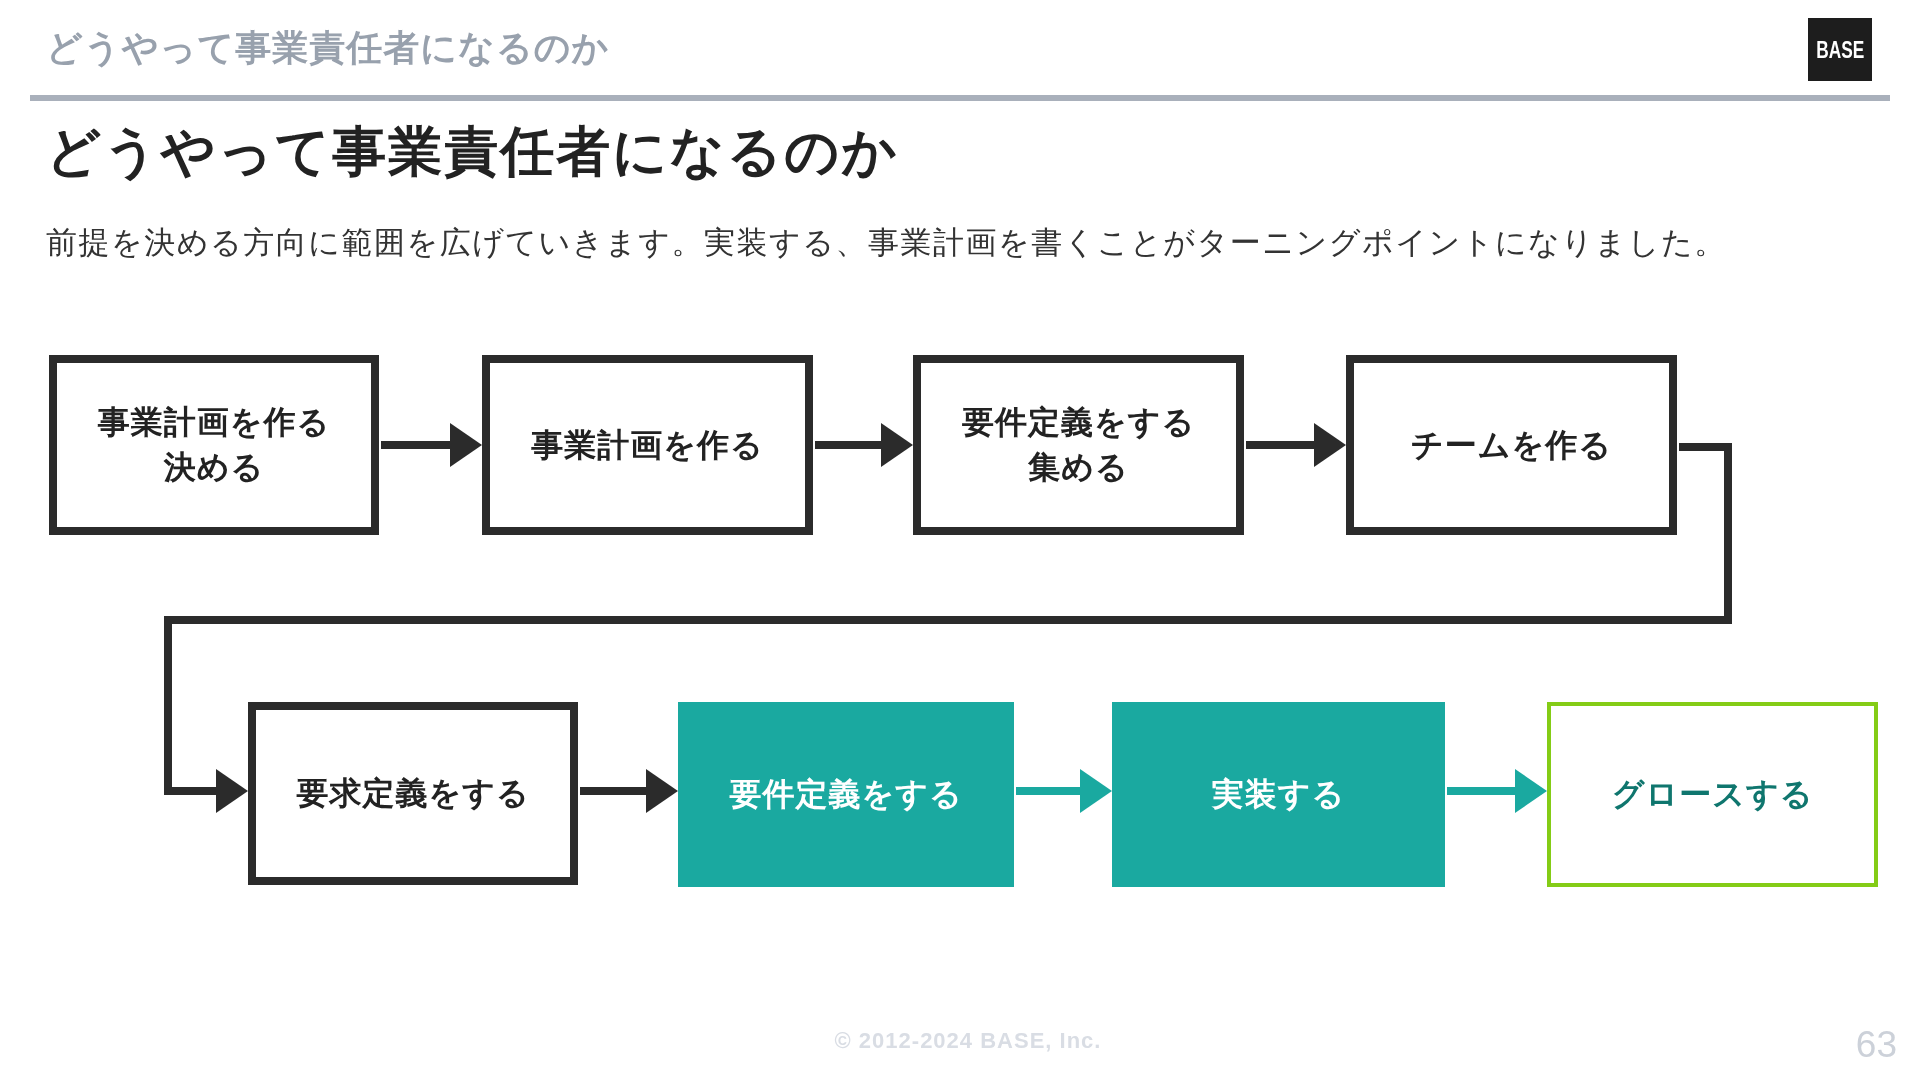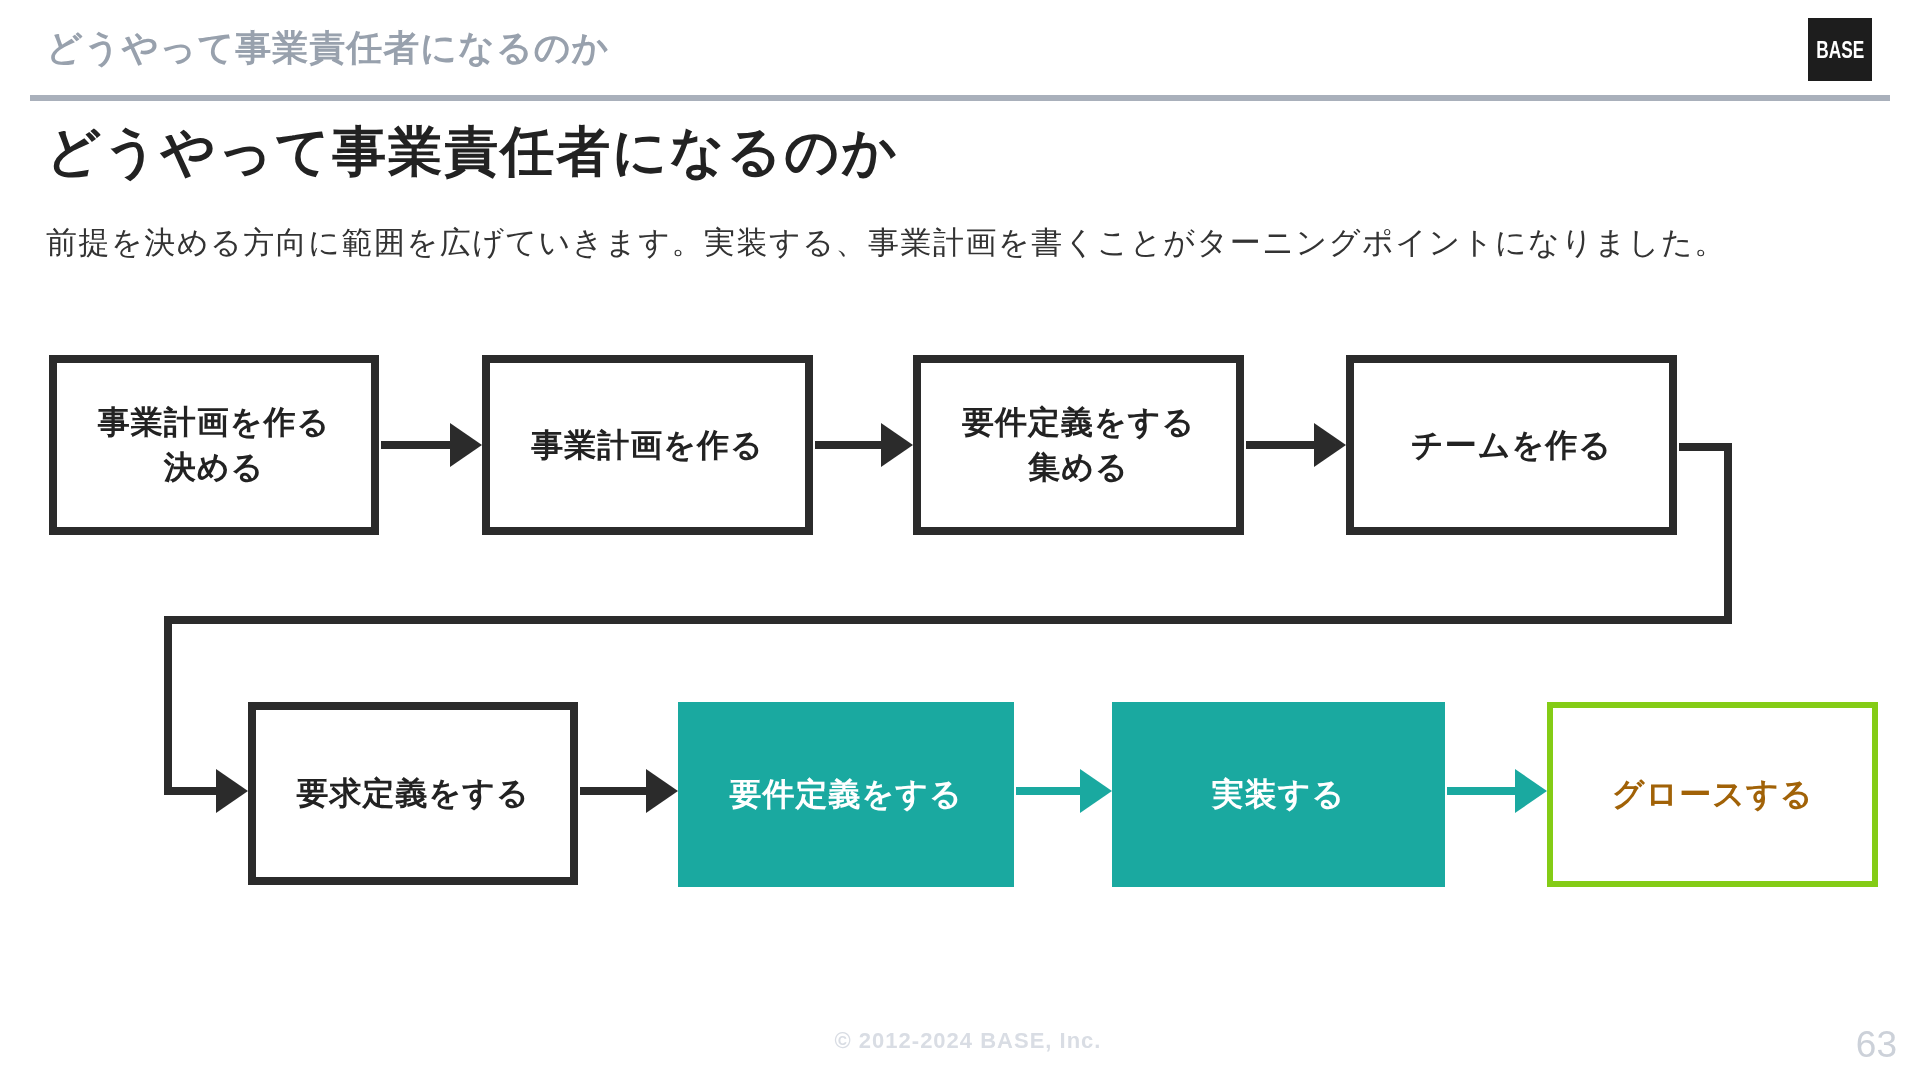--- a/index.html
+++ b/index.html
@@ -39,21 +39,21 @@
   
   .connectors { position: absolute; left: 0; top: 0; width: 1920px; height: 1080px; pointer-events: none; }
   .box {
     position: absolute;
     display: flex; align-items: center; justify-content: center;
     text-align: center; font-weight: bold; font-size: 32px;
     line-height: 1.4; white-space: pre-line; letter-spacing: 1px;
   }
   .outline-black { background: #ffffff; border: 8px solid #2b2b2b; color: #222222; }
   .filled-teal   { background: #1aa9a0; border: none; color: #ffffff; }
-  .outline-teal  { background: #ffffff; border: 6px solid #84cc16; color: #a16207; }
+  .outline-teal  { background: #ffffff; border: 4px solid #84cc16; color: #0f766e; }
   .b1 { left:   49px; top: 355px; width: 330px; height: 180px; }
   .b2 { left:  482px; top: 355px; width: 331px; height: 180px; }
   .b3 { left:  913px; top: 355px; width: 331px; height: 180px; }
   .b4 { left: 1346px; top: 355px; width: 331px; height: 180px; }
   .b5 { left:  248px; top: 702px; width: 330px; height: 183px; }
   .b6 { left:  678px; top: 702px; width: 336px; height: 185px; }
   .b7 { left: 1112px; top: 702px; width: 333px; height: 185px; }
   .b8 { left: 1547px; top: 702px; width: 331px; height: 185px; }
   
   .copyright {

